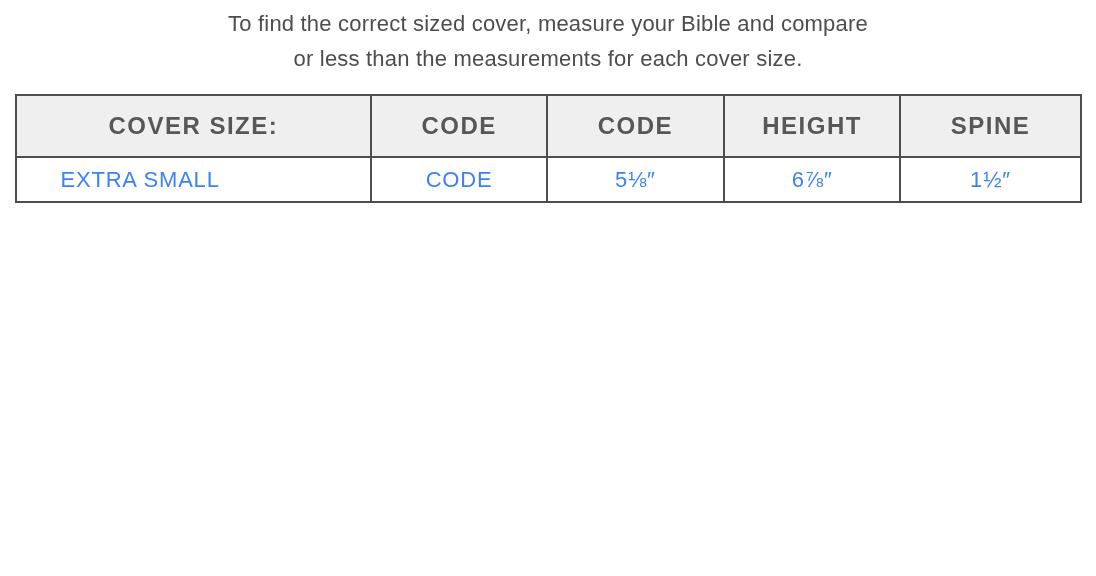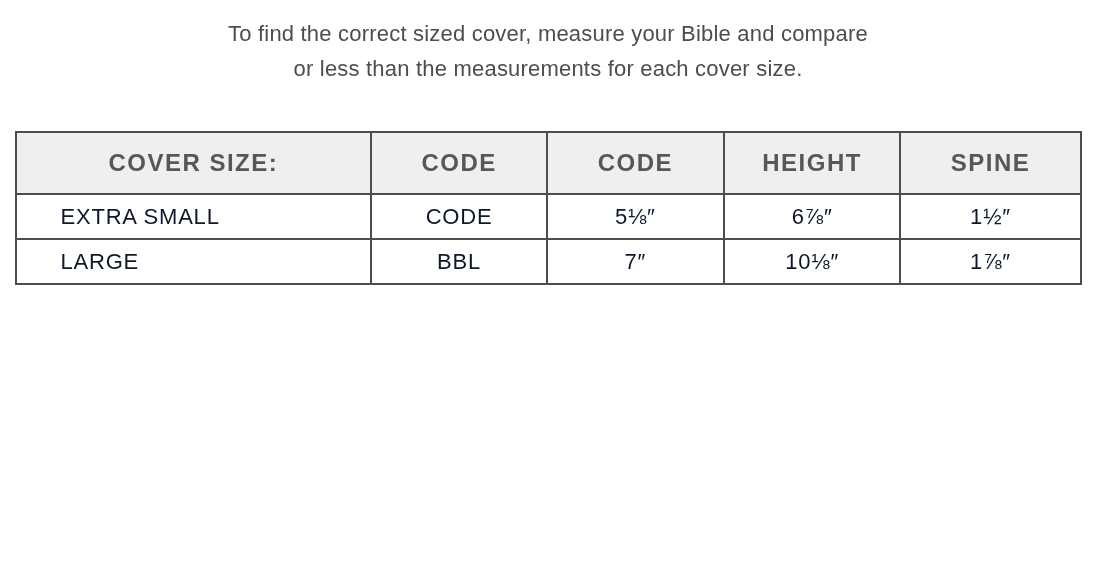--- a/index.html
+++ b/index.html
@@ -23,51 +23,51 @@
     font-family: "DejaVu Serif", serif;
     font-style: italic;
     font-weight: bold;
     font-size: 54px;
     line-height: 84px;
     color: #F7941E;
     letter-spacing: 2px;
     white-space: nowrap;
   }
   .subtitle {
-    margin-top: 16px;
+    margin-top: 6px;
     text-align: center;
     color: #4D4D4F;
     font-size: 22px;
     line-height: 35px;
     letter-spacing: 0.2px;
   }
   table.sizing-table {
     border-collapse: collapse;
     table-layout: fixed;
     width: 1067px;
-    margin: 45px auto 0 auto;
+    margin: 18px auto 0 auto;
   }
   .sizing-table th,
   .sizing-table td {
     border: 2px solid #4D4D4F;
     overflow: hidden;
   }
   .sizing-table th {
     height: 62px;
     background: #EFEFEF;
     color: #565759;
     font-size: 24px;
     font-weight: bold;
     letter-spacing: 1.5px;
     text-align: center;
   }
   .sizing-table td {
     height: 45px;
     background: #FFFFFF;
-    color: #0f172a;
+    color: #3b82f6;
     font-size: 22px;
     letter-spacing: 0.8px;
     text-align: center;
   }
   .sizing-table td.size-cell {
     text-align: left;
     padding-left: 44px;
   }
   .col-size   { width: 33.4%; }
   .col-code   { width: 16.5%; }
@@ -104,23 +104,16 @@
       </tr>
     </thead>
     <tbody>
       <tr>
         <td class="size-cell">EXTRA SMALL</td>
         <td>CODE</td>
         <td>5⅛″</td>
         <td>6⅞″</td>
         <td>1½″</td>
       </tr>
-      <tr>
-        <td class="size-cell">LARGE</td>
-        <td>BBL</td>
-        <td>7″</td>
-        <td>10⅛″</td>
-        <td>1⅞″</td>
-      </tr>
     </tbody>
   </table>
 
 </div>
 
 </body></html>

